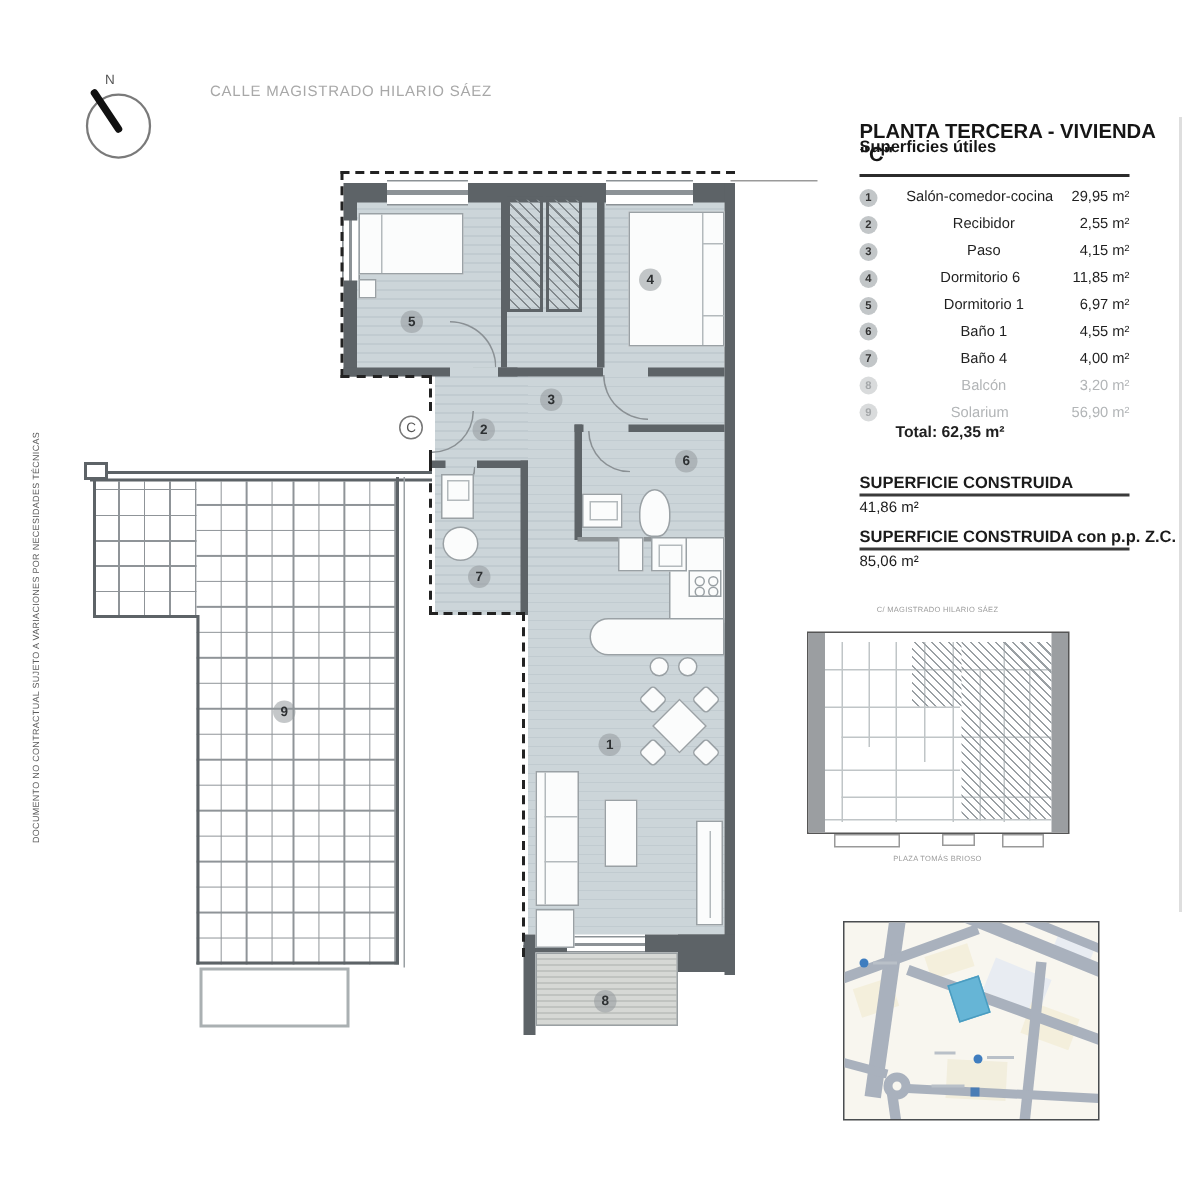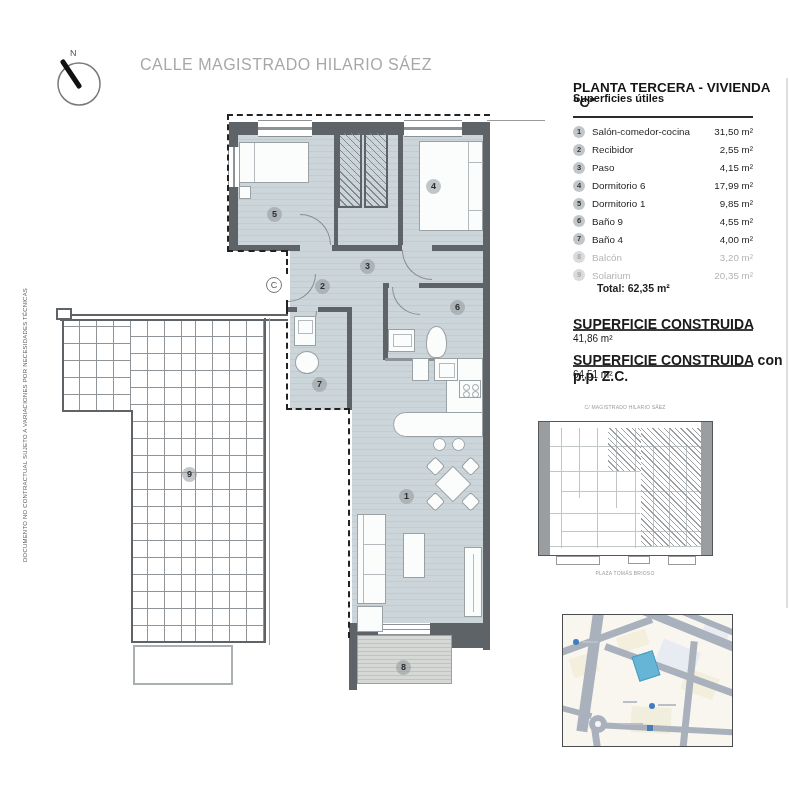--- a/index.html
+++ b/index.html
@@ -25,42 +25,42 @@
         repeating-linear-gradient(0deg,#8f9498 0 1px,transparent 1px 17px),
         repeating-linear-gradient(90deg,#8f9498 0 1px,transparent 1px 17px);}
   .hatch45{background-image:repeating-linear-gradient(45deg,transparent 0 4px,#82898d 4px 5px);}
   .balc{background:#d6d8d5;background-image:repeating-linear-gradient(180deg,transparent 0 3px,#c0c3c0 3px 4px);}
   
   .title{font-size:13.5px;font-weight:bold;color:#151515;}
   .tbl-head{font-size:11px;font-weight:bold;color:#151515;}
   .row{display:flex;align-items:center;height:17.9px;}
   .row .num{width:12px;height:12px;border-radius:50%;background:#c2c6c8;color:#333;
             font-size:7.5px;font-weight:bold;line-height:12px;text-align:center;margin-right:7px;flex:none;}
-  .row .nm{font-size:9.8px;flex:1;}
+  .row .nm{font-size:9.8px;flex:1;text-align:center;}
   .row .vl{font-size:9.8px;text-align:right;}
   .row.muted{color:#b2b5b7;}
   .row.muted .num{background:#d9dbdc;color:#a4a7a9;}
-  .sc-label{font-size:14px;font-weight:bold;color:#1b1b1b;}
+  .sc-label{font-size:11px;font-weight:bold;color:#1b1b1b;}
   .sc-value{font-size:10px;color:#1b1b1b;}
   .tiny{font-size:5px;color:#9b9b9b;text-align:center;letter-spacing:.2px;}
   .kp-line{position:absolute;background:#c0c5c7;}
   .road{position:absolute;background:#a9b1bd;}
   .block{position:absolute;}
 </style>
 </head>
 <body>
 
 <div class="page">
 
   <svg class="abs" style="left:50px;top:42px;" width="60" height="68">
     <text x="20" y="14" font-size="9" fill="#555" font-family="Liberation Sans,sans-serif">N</text>
     <circle cx="29" cy="42" r="21" fill="none" stroke="#7a7a7a" stroke-width="1.5"></circle>
     <line x1="29" y1="44" x2="13" y2="20" stroke="#111" stroke-width="5" stroke-linecap="round"></line>
   </svg>
-  <div class="abs" style="left:140px;top:56px;font-size:16px;color:#a8a8a8;letter-spacing:.5px;">CALLE MAGISTRADO HILARIO SÁEZ</div>
+  <div class="abs" style="left:140px;top:56px;font-size:10px;color:#a8a8a8;letter-spacing:.5px;">CALLE MAGISTRADO HILARIO SÁEZ</div>
 
   <div class="abs" style="left:22px;top:562px;transform:rotate(-90deg);transform-origin:0 0;width:335px;
        font-size:6px;color:#5b5b5b;letter-spacing:.2px;white-space:nowrap;">DOCUMENTO NO CONTRACTUAL SUJETO A VARIACIONES POR NECESIDADES TÉCNICAS</div>
 
   <div class="abs floor" style="left:237px;top:128px;width:246px;height:118px;"></div>
   <div class="abs floor" style="left:290px;top:246px;width:62px;height:164px;"></div>
   <div class="abs floor" style="left:352px;top:246px;width:131px;height:377px;"></div>
 
   <div class="abs wall" style="left:237px;top:122px;width:253px;height:13px;"></div>
   <div class="abs win-h" style="left:258px;top:120px;width:54px;height:15px;"></div>
@@ -185,71 +185,71 @@
   <div class="abs clabel" style="left:266px;top:277px;">C</div>
 
   <div class="abs title" style="left:573px;top:80px;width:217px;">PLANTA TERCERA - VIVIENDA "C"</div>
   <div class="abs tbl-head" style="left:573px;top:92px;">Superficies útiles</div>
   <div class="abs" style="left:573px;top:116px;width:180px;height:2px;background:#2b2b2b;"></div>
 
   <div class="abs" style="left:573px;top:123px;width:180px;">
     <div class="row">
         <span class="num">1</span>
         <span class="nm">Salón-comedor-cocina</span>
-        <span class="vl">31,50 m²</span>
+        <span class="vl">29,95 m²</span>
       </div>
     <div class="row">
         <span class="num">2</span>
         <span class="nm">Recibidor</span>
         <span class="vl">2,55 m²</span>
       </div>
     <div class="row">
         <span class="num">3</span>
         <span class="nm">Paso</span>
         <span class="vl">4,15 m²</span>
       </div>
     <div class="row">
         <span class="num">4</span>
         <span class="nm">Dormitorio 6</span>
-        <span class="vl">17,99 m²</span>
+        <span class="vl">11,85 m²</span>
       </div>
     <div class="row">
         <span class="num">5</span>
         <span class="nm">Dormitorio 1</span>
-        <span class="vl">9,85 m²</span>
+        <span class="vl">6,97 m²</span>
       </div>
     <div class="row">
         <span class="num">6</span>
-        <span class="nm">Baño 9</span>
+        <span class="nm">Baño 1</span>
         <span class="vl">4,55 m²</span>
       </div>
     <div class="row">
         <span class="num">7</span>
         <span class="nm">Baño 4</span>
         <span class="vl">4,00 m²</span>
       </div>
     <div class="row muted">
         <span class="num">8</span>
         <span class="nm">Balcón</span>
         <span class="vl">3,20 m²</span>
       </div>
     <div class="row muted">
         <span class="num">9</span>
         <span class="nm">Solarium</span>
-        <span class="vl">20,35 m²</span>
+        <span class="vl">56,90 m²</span>
       </div>
   </div>
   <div class="abs" style="left:597px;top:282px;font-size:10.5px;font-weight:bold;">Total: 62,35 m²</div>
 
   <div class="abs sc-label" style="left:573px;top:316px;">SUPERFICIE CONSTRUIDA</div>
   <div class="abs" style="left:573px;top:329px;width:180px;height:1.5px;background:#3a3a3a;"></div>
   <div class="abs sc-value" style="left:573px;top:333px;">41,86 m²</div>
   <div class="abs sc-label" style="left:573px;top:352px;">SUPERFICIE CONSTRUIDA con p.p. Z.C.</div>
   <div class="abs" style="left:573px;top:365px;width:180px;height:1.5px;background:#3a3a3a;"></div>
-  <div class="abs sc-value" style="left:573px;top:369px;">64,51 m²</div>
+  <div class="abs sc-value" style="left:573px;top:369px;">85,06 m²</div>
 
   <div class="abs tiny" style="left:560px;top:404px;width:130px;">C/ MAGISTRADO HILARIO SÁEZ</div>
   <div class="abs" style="left:538px;top:421px;width:175px;height:135px;border:1px solid #555;background:#fff;box-sizing:border-box;">
     <div class="abs" style="left:0;top:0;width:11px;height:133px;background:#9b9ea1;"></div>
     <div class="abs" style="left:162px;top:0;width:11px;height:133px;background:#9b9ea1;"></div>
     <div class="kp-line" style="left:22px;top:6px;width:1px;height:120px;"></div>
     <div class="kp-line" style="left:40px;top:6px;width:1px;height:70px;"></div>
     <div class="kp-line" style="left:58px;top:6px;width:1px;height:120px;"></div>
     <div class="kp-line" style="left:77px;top:6px;width:1px;height:80px;"></div>
     <div class="kp-line" style="left:96px;top:6px;width:1px;height:120px;"></div>

